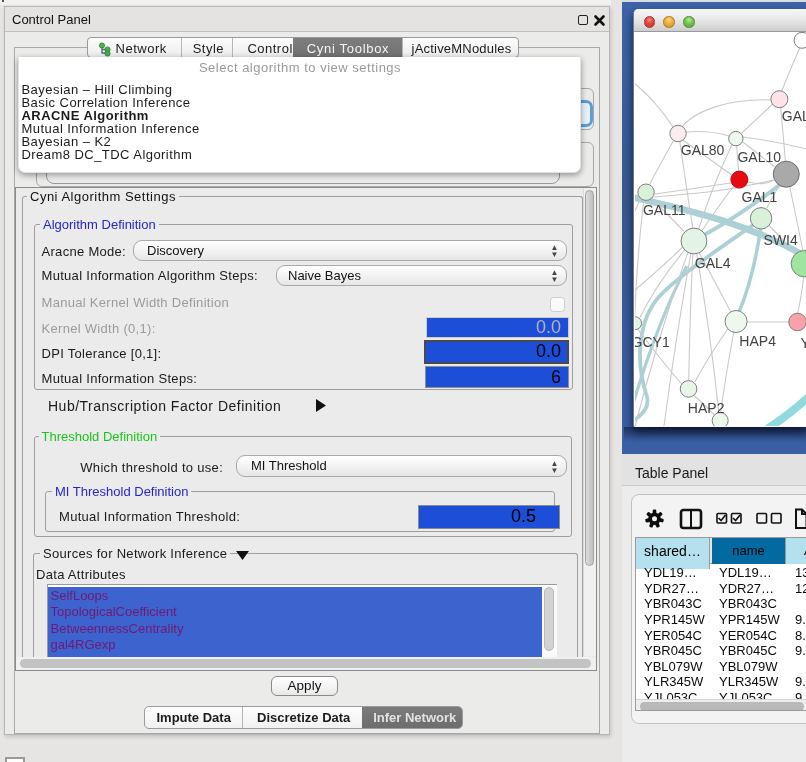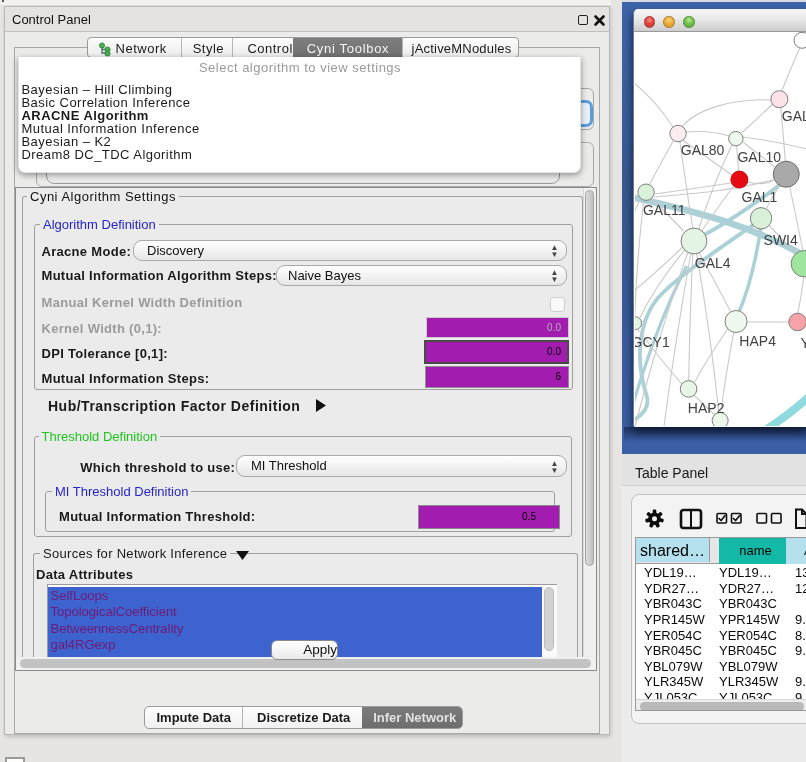--- a/index.html
+++ b/index.html
@@ -1,22 +1,22 @@
 <!DOCTYPE html>
 <html><head><meta charset="utf-8">
 <style>
 *{margin:0;padding:0;box-sizing:border-box}
 html,body{width:806px;height:762px;overflow:hidden;background:#e7e5e3;font-family:"Liberation Sans",sans-serif}
 .a{position:absolute}
 .grp{position:absolute;border:1px solid #9f9f9f;border-radius:3px}
 .glbl{position:absolute;background:#ebebeb;padding:0 3px;font-size:13px;line-height:13px;white-space:nowrap}
 .combo{position:absolute;border:1px solid #a9a9a9;border-radius:9px;background:linear-gradient(#ffffff,#f4f4f4 45%,#e6e6e6);font-size:13px;color:#111;white-space:nowrap}
 .carr{position:absolute;right:7px;top:3px;width:9px;font-size:8px;line-height:7px;color:#444;text-align:center}
-.fld{position:absolute;background:#a21caf;font-size:10px;color:#000;text-align:right;white-space:nowrap}
-.blbl{position:absolute;font-size:13px;font-weight:bold;color:#1a1a1a;white-space:nowrap;letter-spacing:.3px}
+.fld{position:absolute;background:#1d4ed8;font-size:18px;color:#000;text-align:right;white-space:nowrap}
+.blbl{position:absolute;font-size:13px;font-weight:normal;color:#1a1a1a;white-space:nowrap;letter-spacing:.3px}
 </style></head>
 <body>
 
 <div class="a" style="left:611px;top:0;width:12px;height:762px;background:#e7e5e3"></div>
 <div class="a" style="left:622px;top:0;width:184px;height:453.5px;background:linear-gradient(180deg,#3e64a9 0%,#38598f 45%,#3a5c9e 75%,#3b5fa5 100%)"></div>
 <div class="a" style="left:622px;top:0;width:184px;height:2px;background:#d9dde3"></div>
 
 <div class="a" style="left:633px;top:9px;width:173px;height:418px;border-radius:5px 0 0 2px;background:#fff;box-shadow:0 5px 10px rgba(4,12,35,.8);border-left:1px solid #6d7b90"></div>
 <div class="a" style="left:633.5px;top:9px;width:172.5px;height:23px;border-radius:5px 0 0 0;background:linear-gradient(#f7f7f7,#e9e9e9 45%,#cdcdcd);border-bottom:1px solid #9a9a9a"></div>
 <div class="a" style="left:643.5px;top:16px;width:11.5px;height:11.5px;border-radius:50%;background:radial-gradient(circle at 50% 30%,#f98b84 0%,#e3423c 45%,#c23734 100%);border:.5px solid #a8322e"></div>
@@ -133,22 +133,22 @@
     <rect x="91.5" y="8.5" width="9.5" height="9.5" rx="1" stroke-width="1.6"></rect>
     <path d="M78.5 13 l2.6 2.6 L85.5 10" stroke-width="1.6"></path>
     <path d="M93 13 l2.6 2.6 L100 10" stroke-width="1.6"></path>
     <rect x="117" y="8.5" width="9.5" height="9.5" rx="1" stroke-width="1.6"></rect>
     <rect x="131.5" y="8.5" width="9.5" height="9.5" rx="1" stroke-width="1.6"></rect>
     <path d="M156 4.5 h6 l4.5 4.5 v14 h-10.5 z M162 4.5 v4.5 h4.5" stroke-width="2"></path>
   </g>
 </svg>
 <div class="a" style="left:635px;top:537px;width:171px;height:174px;border:1px solid #9a9a9a;border-right:none;background:#fff;overflow:hidden">
   <div style="position:absolute;left:0;top:0;width:171px;height:26px;background:#e6e6e6;border-bottom:1px solid #9a9a9a">
-    <div style="position:absolute;left:0;top:0;width:74px;height:24px;background:#b5e0ee;border-right:1px solid #9a9a9a;text-align:center;font-size:16px;line-height:26px">shared…</div>
-    <div style="position:absolute;left:83px;top:0;width:74px;height:26px;background:#14b8a6;border-right:1px solid #9a9a9a;text-align:center;font-size:13px;line-height:26px">name</div>
+    <div style="position:absolute;left:0;top:0;width:74px;height:31px;background:#b5e0ee;border-right:1px solid #9a9a9a;text-align:center;font-size:14px;line-height:26px">shared…</div>
+    <div style="position:absolute;left:76px;top:0;width:74px;height:26px;background:#0369a1;border-right:1px solid #9a9a9a;text-align:center;font-size:13px;line-height:26px">name</div>
     <div style="position:absolute;left:150px;top:0;width:21px;height:26px;background:#b5e0ee;font-size:13px;line-height:26px;padding-left:18px">A</div>
   </div>
   <div style="position:absolute;left:0;top:27px;font-size:13px;color:#0a0a0a">
     <div style="height:15.65px;line-height:15.65px">
         <span style="position:absolute;left:8px">YDL19…</span>
         <span style="position:absolute;left:83px">YDL19…</span>
         <span style="position:absolute;left:159px">13…</span>
       </div>
     <div style="height:15.65px;line-height:15.65px;position:relative">
         <span style="position:absolute;left:8px">YDR27…</span>
@@ -276,21 +276,21 @@
   <div style="position:absolute;left:493.5px;top:0;width:15px;height:73px;background:#fafafa"></div>
   <div style="position:absolute;left:495.5px;top:2px;width:10.5px;height:64px;border-radius:5px;background:#d2d2d2;border:1px solid #bcbcbc"></div>
 </div>
 
 <div class="a" style="left:583px;top:188px;width:13px;height:468px;background:#f0f0f0;border-left:1px solid #dadada"></div>
 <div class="a" style="left:584.5px;top:190px;width:9.5px;height:376px;border-radius:5px;background:linear-gradient(90deg,#dcdcdc,#bfbfbf);border:1px solid #a3a3a3"></div>
 <div class="a" style="left:16px;top:656.5px;width:580px;height:13px;background:#f0f0f0"></div>
 <div class="a" style="left:20px;top:659px;width:571px;height:8.5px;border-radius:4.5px;background:#c3c3c3"></div>
 <div class="a" style="left:15px;top:669.5px;width:582px;height:1.3px;background:#8a8a8a"></div>
 
-<div class="a" style="left:271px;top:640px;width:67px;height:19.5px;border:1px solid #8a8a8a;border-radius:6px;background:linear-gradient(#ffffff,#f4f4f4 55%,#e9e9e9);text-align:right;font-size:13.5px;line-height:18px;color:#111">Apply</div>
+<div class="a" style="left:271px;top:676px;width:67px;height:19.5px;border:1px solid #8a8a8a;border-radius:6px;background:linear-gradient(#ffffff,#f4f4f4 55%,#e9e9e9);text-align:center;font-size:13.5px;line-height:18px;color:#111">Apply</div>
 
 <div class="a" style="left:143.6px;top:705.5px;width:319px;height:23px;border:1px solid #9a9a9a;border-radius:5px;background:linear-gradient(#fdfdfd,#f1f1f1);overflow:hidden;font-weight:bold;font-size:13px">
   <div style="position:absolute;left:97.4px;top:0;width:1px;height:23px;background:#b5b5b5"></div>
   <div style="position:absolute;left:217.4px;top:0;width:101.6px;height:23px;background:linear-gradient(#7b7b7b,#6c6c6c)"></div>
   <div style="position:absolute;left:11.9px;top:3.5px;color:#1a1a1a">Impute Data</div>
   <div style="position:absolute;left:112.5px;top:3.5px;color:#1a1a1a">Discretize Data</div>
   <div style="position:absolute;left:228.6px;top:3.5px;color:#e2e2e2">Infer Network</div>
 </div>
 
 <div class="a" style="left:5px;top:757px;width:20px;height:10px;border:2px solid #9a9a9a;background:#fdfdfd"></div>

